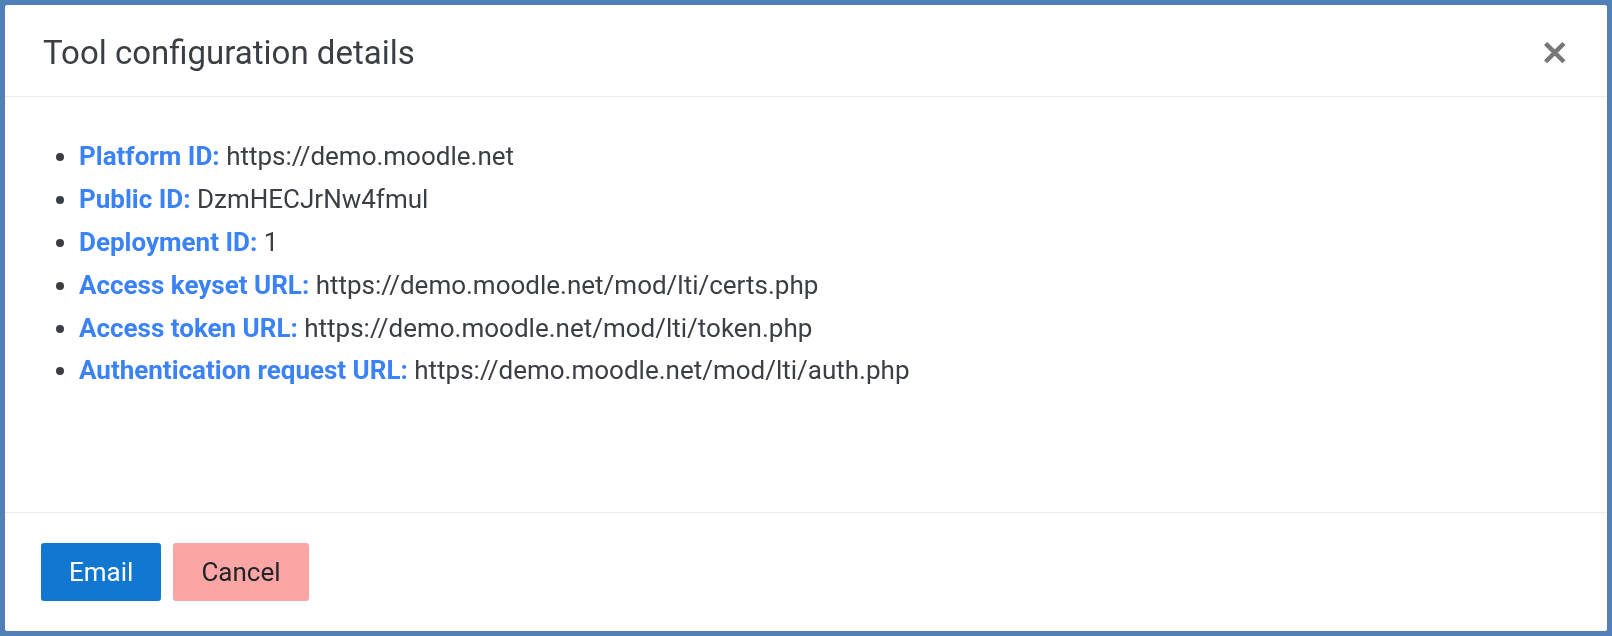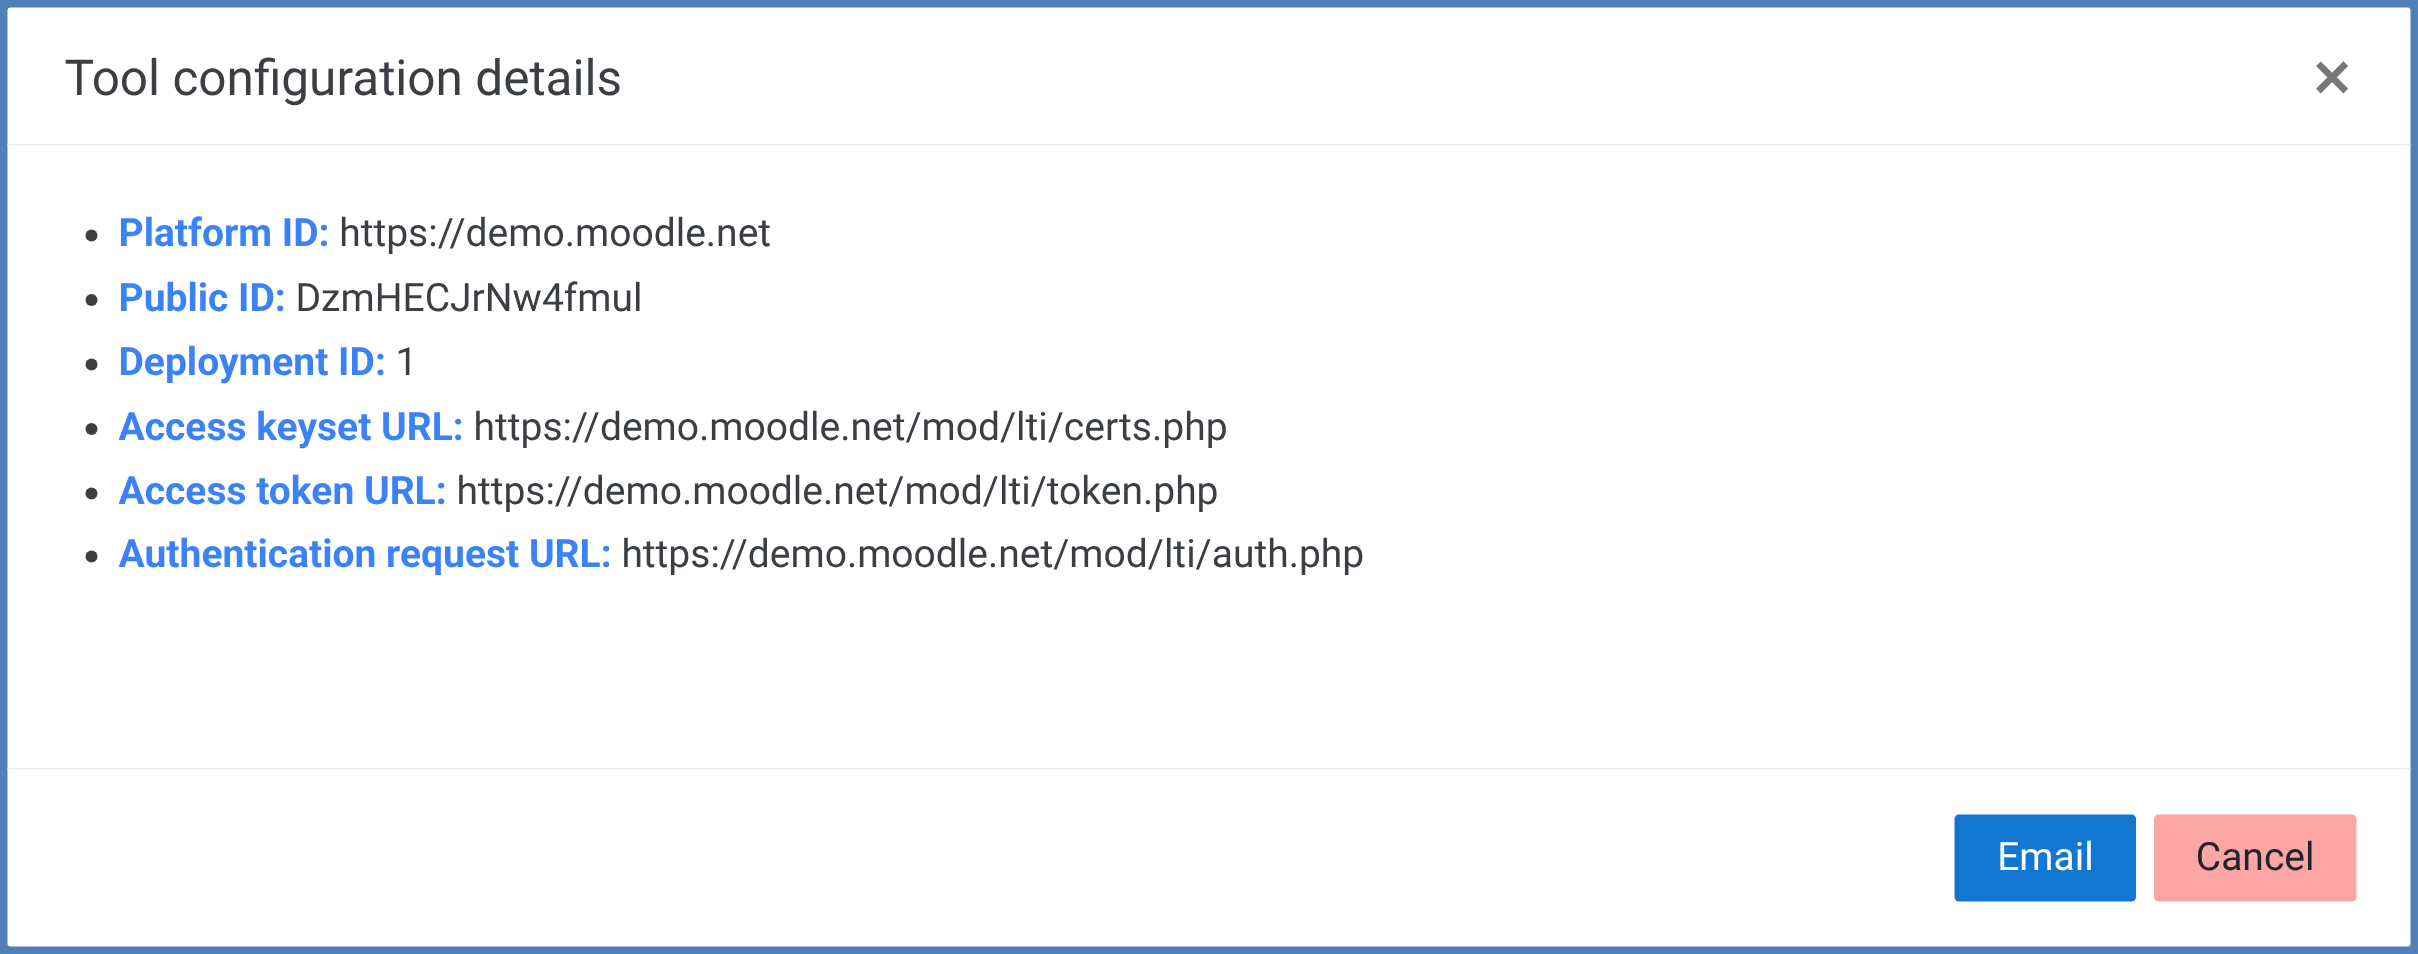--- a/index.html
+++ b/index.html
@@ -63,21 +63,20 @@
       font-weight: 700;
       color: #3b82f6;
     }
     .modal-body li .value {
       font-weight: 400;
       color: #3b3f44;
       text-align: right;
     }
     .modal-footer {
       display: flex;
-      justify-content: flex-end;
       align-items: center;
       padding: 30px 36px 30px 36px;
       gap: 12px;
     }
     .btn {
       border: none;
       padding: 14px 28px;
       font-size: 26px;
       cursor: pointer;
       border-radius: 3px;

